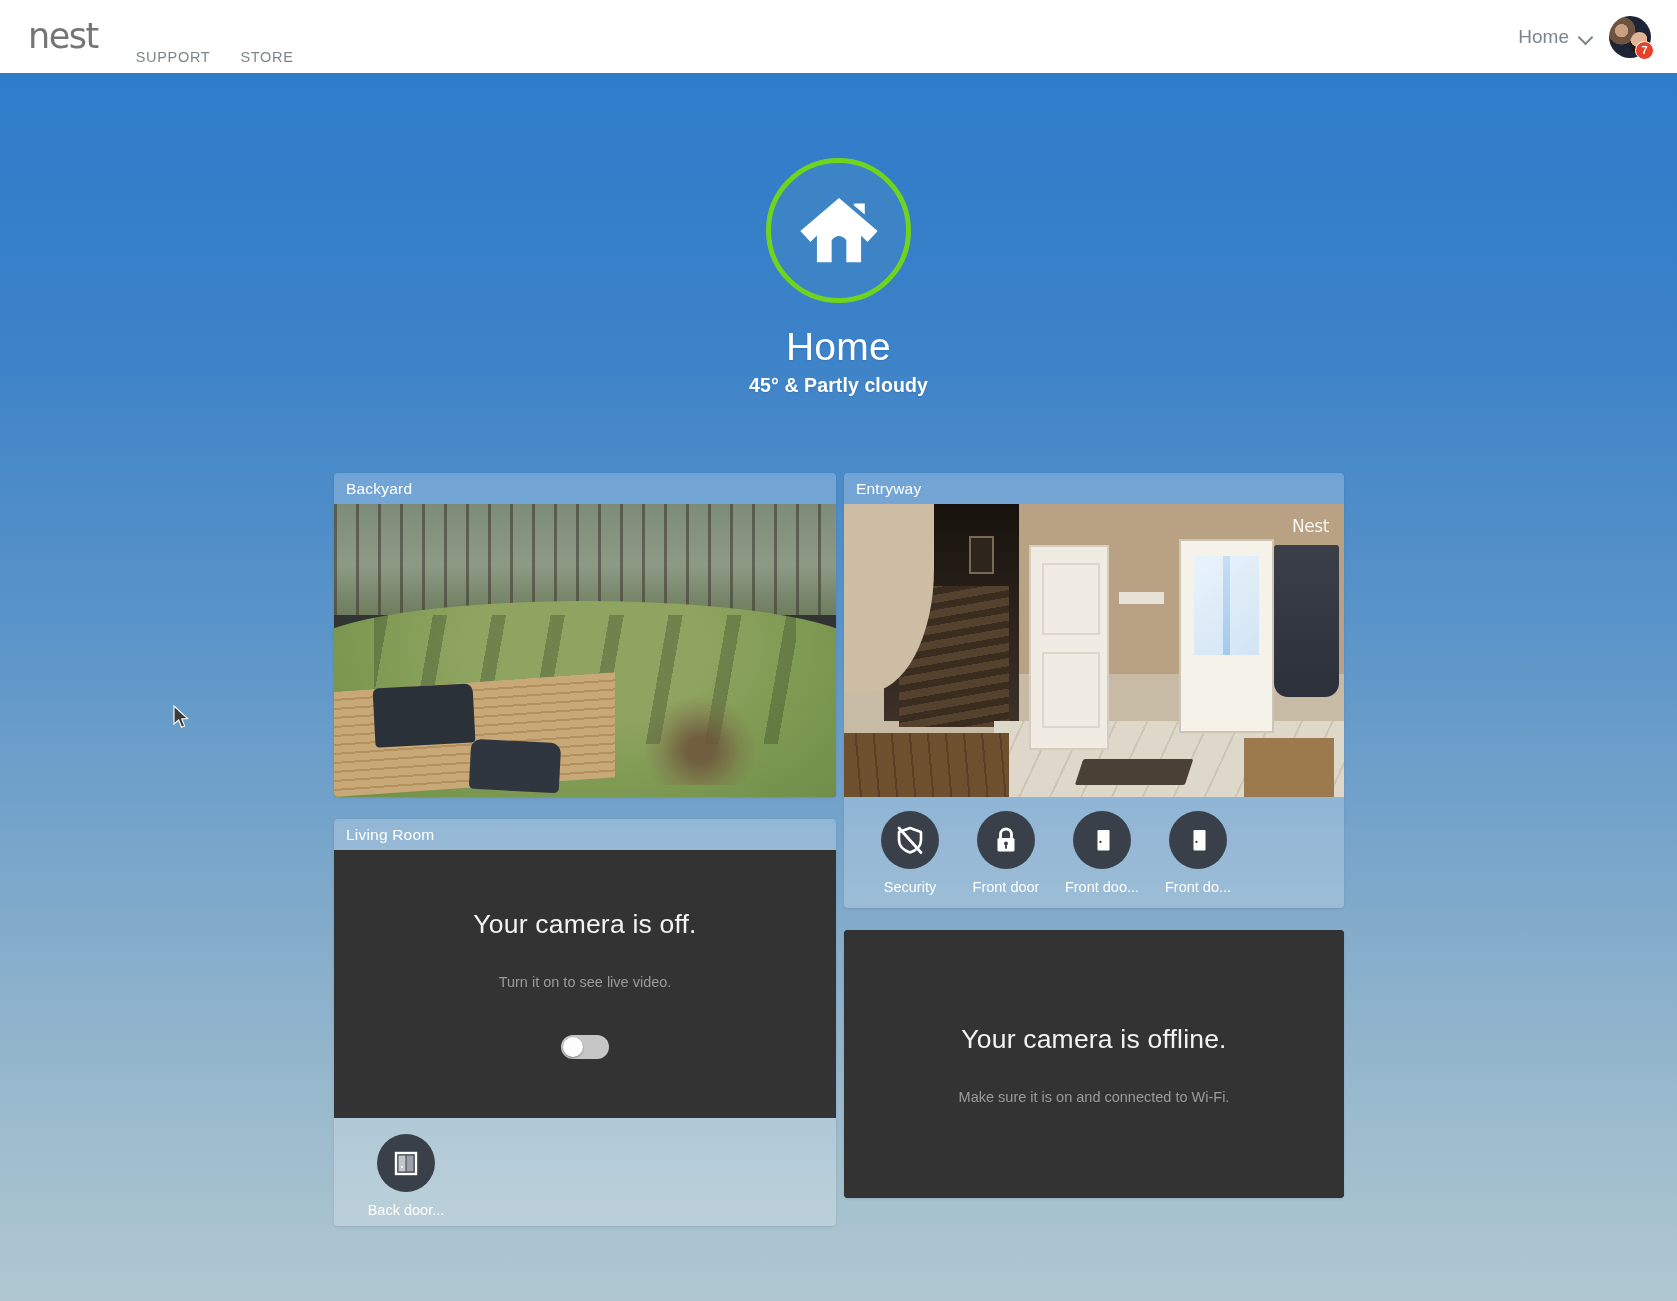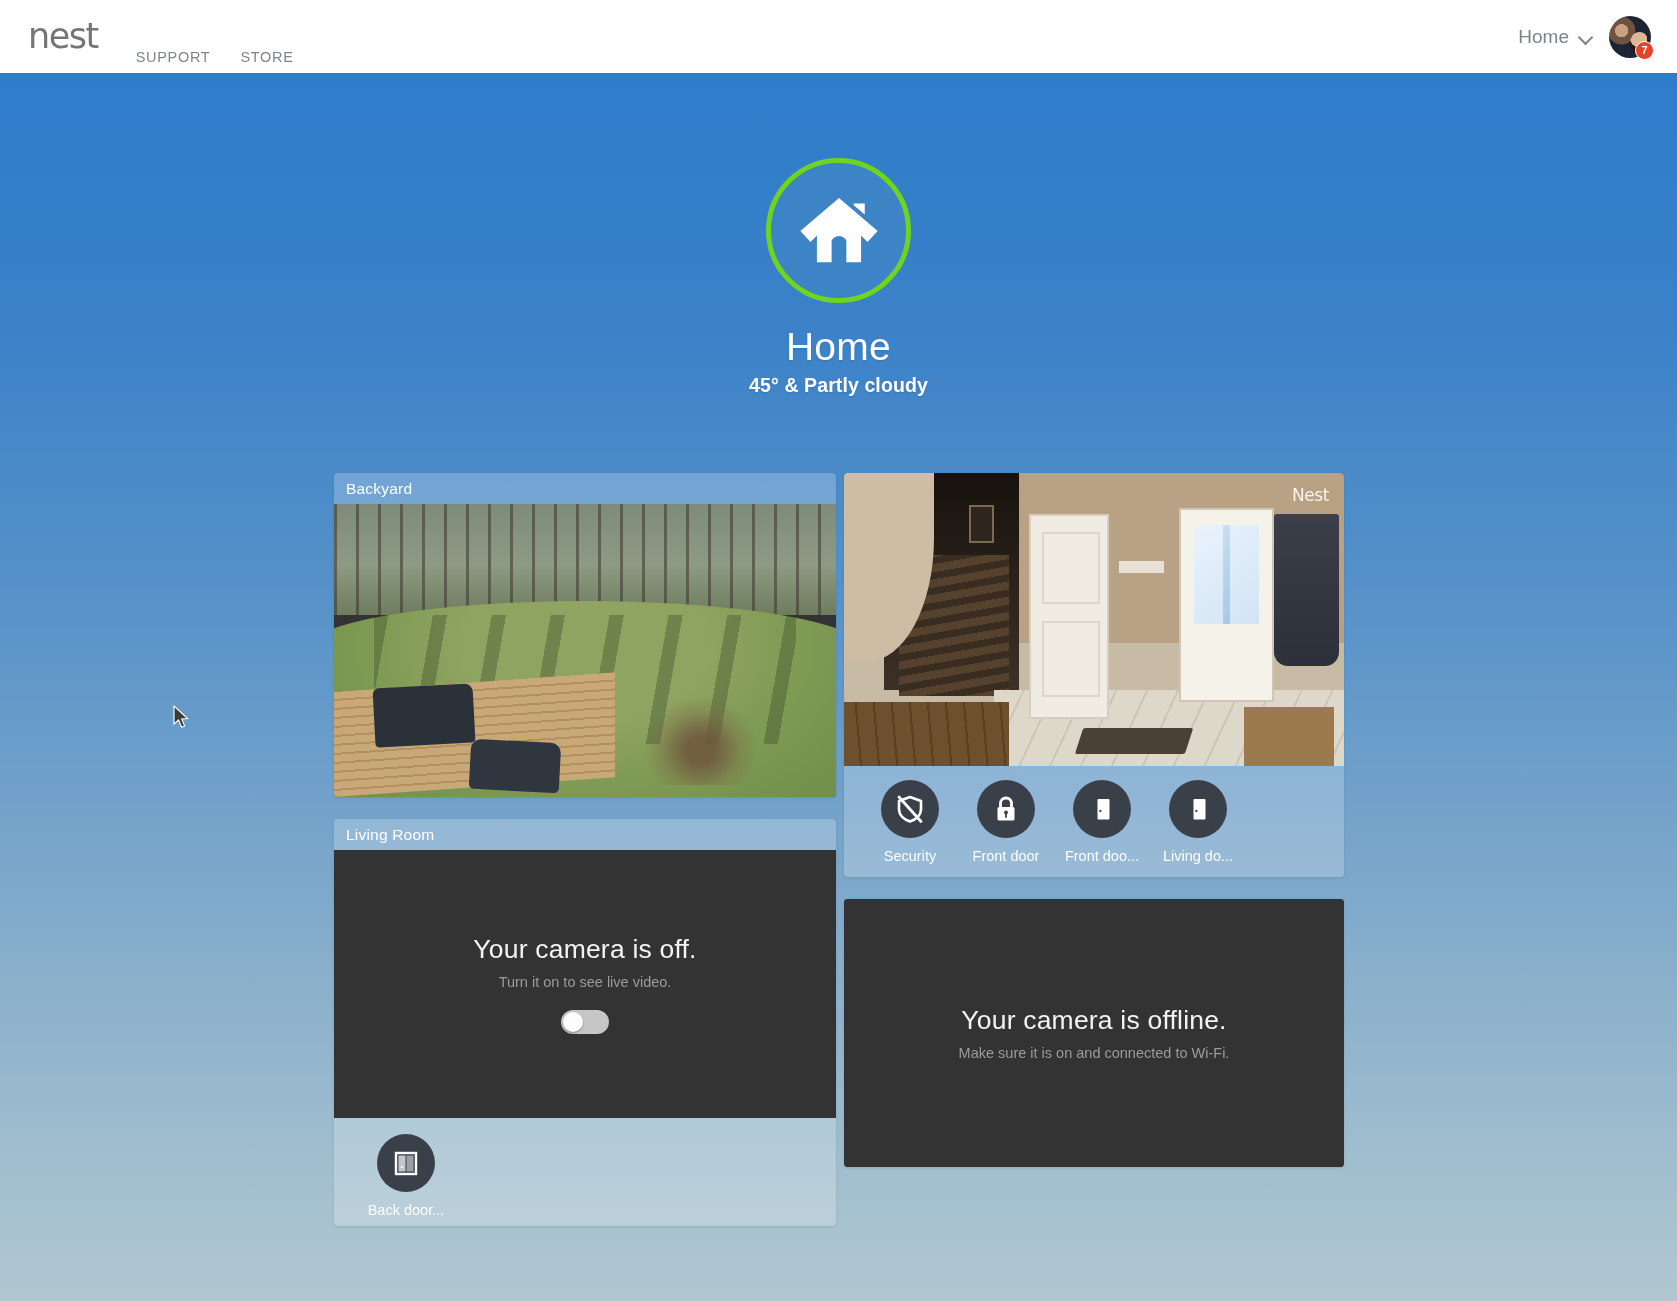--- a/index.html
+++ b/index.html
@@ -165,21 +165,21 @@
   .entry-mat    { position:absolute; left:47%; bottom:4%; width:22%; height:9%;
                   background:#4a4036; border-radius:2px; transform: skewX(-18deg); }
   .entry-pic    { position:absolute; left:25%; top:11%; width:5%; height:13%;
                   background:#2e261c; border:2px solid #7a6a52; }
   .entry-box    { position:absolute; right:2%; bottom:0; width:18%; height:20%;
                   background:#9c7a4e; }
 
   
   .cam-msg {
     position:absolute; inset:0; background:#333333;
-    display:flex; flex-direction:column; align-items:center; justify-content:center;
+    display:flex; flex-direction:column; align-items:center; justify-content:center;gap:25px;
   }
   .cam-msg-title { font-size: 26.5px; font-weight: 300; color:#f3f3f3; letter-spacing:0.2px; }
   .cam-msg-sub   { font-size: 14.5px; color:#9b9b9b; margin-top: 9px; }
   .toggle {
     margin-top: 20px; width: 48px; height: 24px; border-radius: 12px;
     background:#c6c6c6; position: relative; cursor: pointer;
   }
   .toggle-knob {
     position:absolute; left:2px; top:2px; width:20px; height:20px;
     border-radius:50%; background:#fdfdfd; box-shadow: 0 1px 2px rgba(0,0,0,0.35);
@@ -281,20 +281,23 @@
             <div class="device-label">Back door...</div>
           </div>
         </div>
       </div>
 
     </div>
 
     <div class="col-right">
 
       <div class="card">
+        <div class="card-header">
+          <span>Entryway</span>
+        </div>
         <div class="cam cam-entry">
           <div class="entry-wall"></div>
           <div class="entry-dark"></div>
           <div class="entry-stairs"></div>
           <div class="entry-curve"></div>
           <div class="entry-pic"></div>
           <div class="floor-tile"></div>
           <div class="floor-wood"></div>
           <div class="door-white1"></div>
           <div class="wall-shelf"></div>
@@ -343,21 +346,21 @@
             <div class="device-label">Front doo...</div>
           </div>
 
           <div class="device">
             <div class="device-icon">
               <svg width="30" height="30" viewBox="0 0 30 30">
                 <rect x="10.5" y="5" width="12" height="20.5" rx="1" fill="#ffffff"></rect>
                 <circle cx="13.4" cy="17" r="1.15" fill="#3a4049"></circle>
               </svg>
             </div>
-            <div class="device-label">Living do...</div>
+            <div class="device-label">Front do...</div>
           </div>
 
         </div>
       </div>
 
       <div class="card">
         <div class="cam cam-offline">
           <div class="cam-msg">
             <div class="cam-msg-title">Your camera is offline.</div>
             <div class="cam-msg-sub">Make sure it is on and connected to Wi-Fi.</div>

